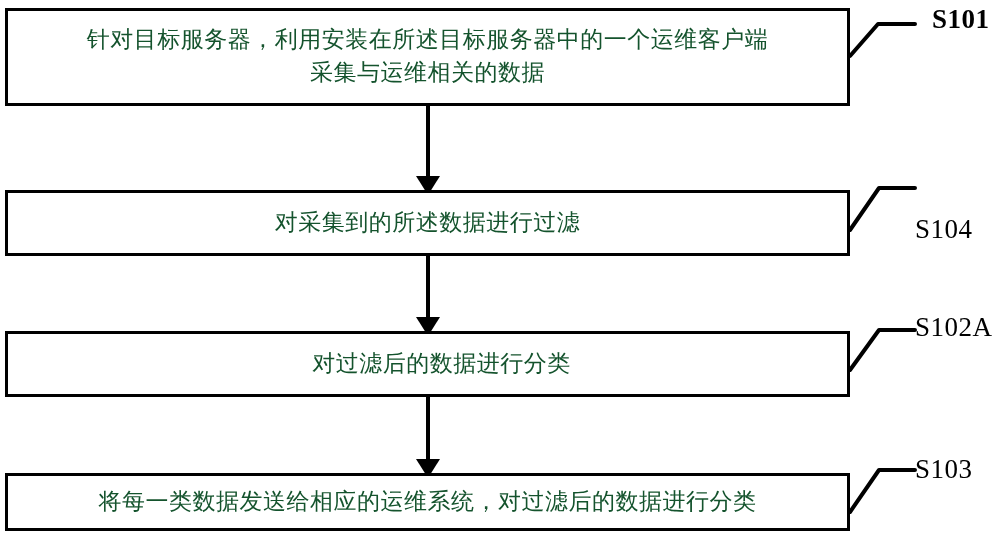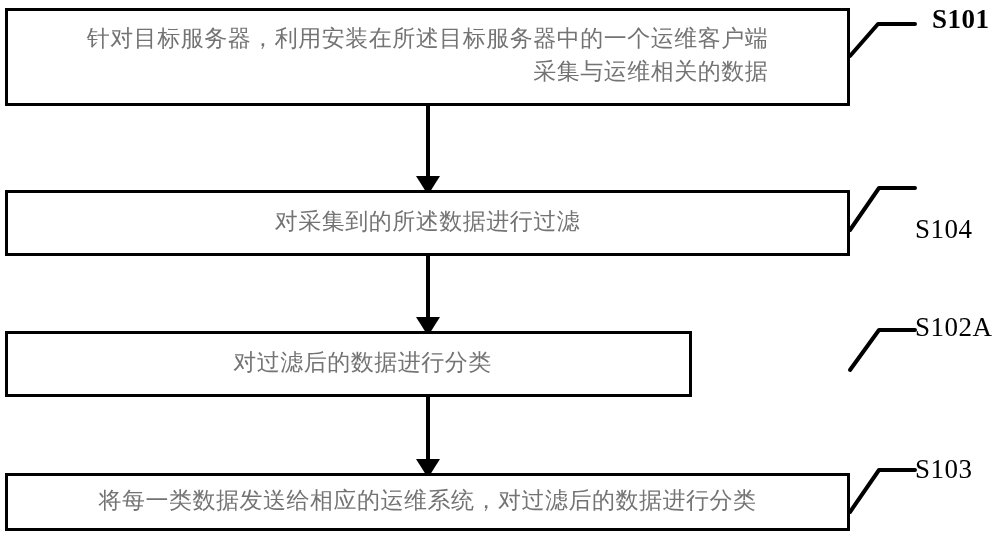--- a/index.html
+++ b/index.html
@@ -22,28 +22,27 @@
     position: absolute;
     box-sizing: border-box;
     border: 3px solid #000000;
     background: #ffffff;
     display: flex;
     align-items: center;
     justify-content: center;
     text-align: center;
   }
   .step-text {
-    font-family: Liberation Mono, monospace;
+    font-family: Liberation Serif, serif;
     font-size: 23px;
     line-height: 1.42;
-    color: #737373;
+    color: #14532d;
     padding: 0 10px;
     letter-spacing: 0.5px;
     white-space: pre-line;
-    text-align: right;
   }
   .step-label {
     position: absolute;
     font-family: "Liberation Serif", "DejaVu Serif", serif;
     font-size: 27px;
     color: #000000;
     letter-spacing: 0.5px;
     white-space: nowrap;
   }
   .leader {
@@ -95,21 +94,21 @@
     <div class="step-text">针对目标服务器，利用安装在所述目标服务器中的一个运维客户端
 采集与运维相关的数据</div>
   </div>
   <div class="step-label" style="left:932px; top:4px;font-weight:bold;">S101</div>
 
   <div class="step-box" style="left:5px; top:190px; width:845px; height:66px;">
     <div class="step-text">对采集到的所述数据进行过滤</div>
   </div>
   <div class="step-label" style="left:915px; top:170px;margin-top:44px;">S104</div>
 
-  <div class="step-box" style="left:5px; top:331px; width:687px; height:66px;padding-left:28px;">
+  <div class="step-box" style="left:5px; top:331px; width:845px; height:66px;padding-left:28px;">
     <div class="step-text">对过滤后的数据进行分类</div>
   </div>
   <div class="step-label" style="left:915px; top:312px;">S102A</div>
 
   <div class="step-box" style="left:5px; top:473px; width:845px; height:58px;">
     <div class="step-text">将每一类数据发送给相应的运维系统，对过滤后的数据进行分类</div>
   </div>
   <div class="step-label" style="left:915px; top:454px;">S103</div>
 
 </div>

